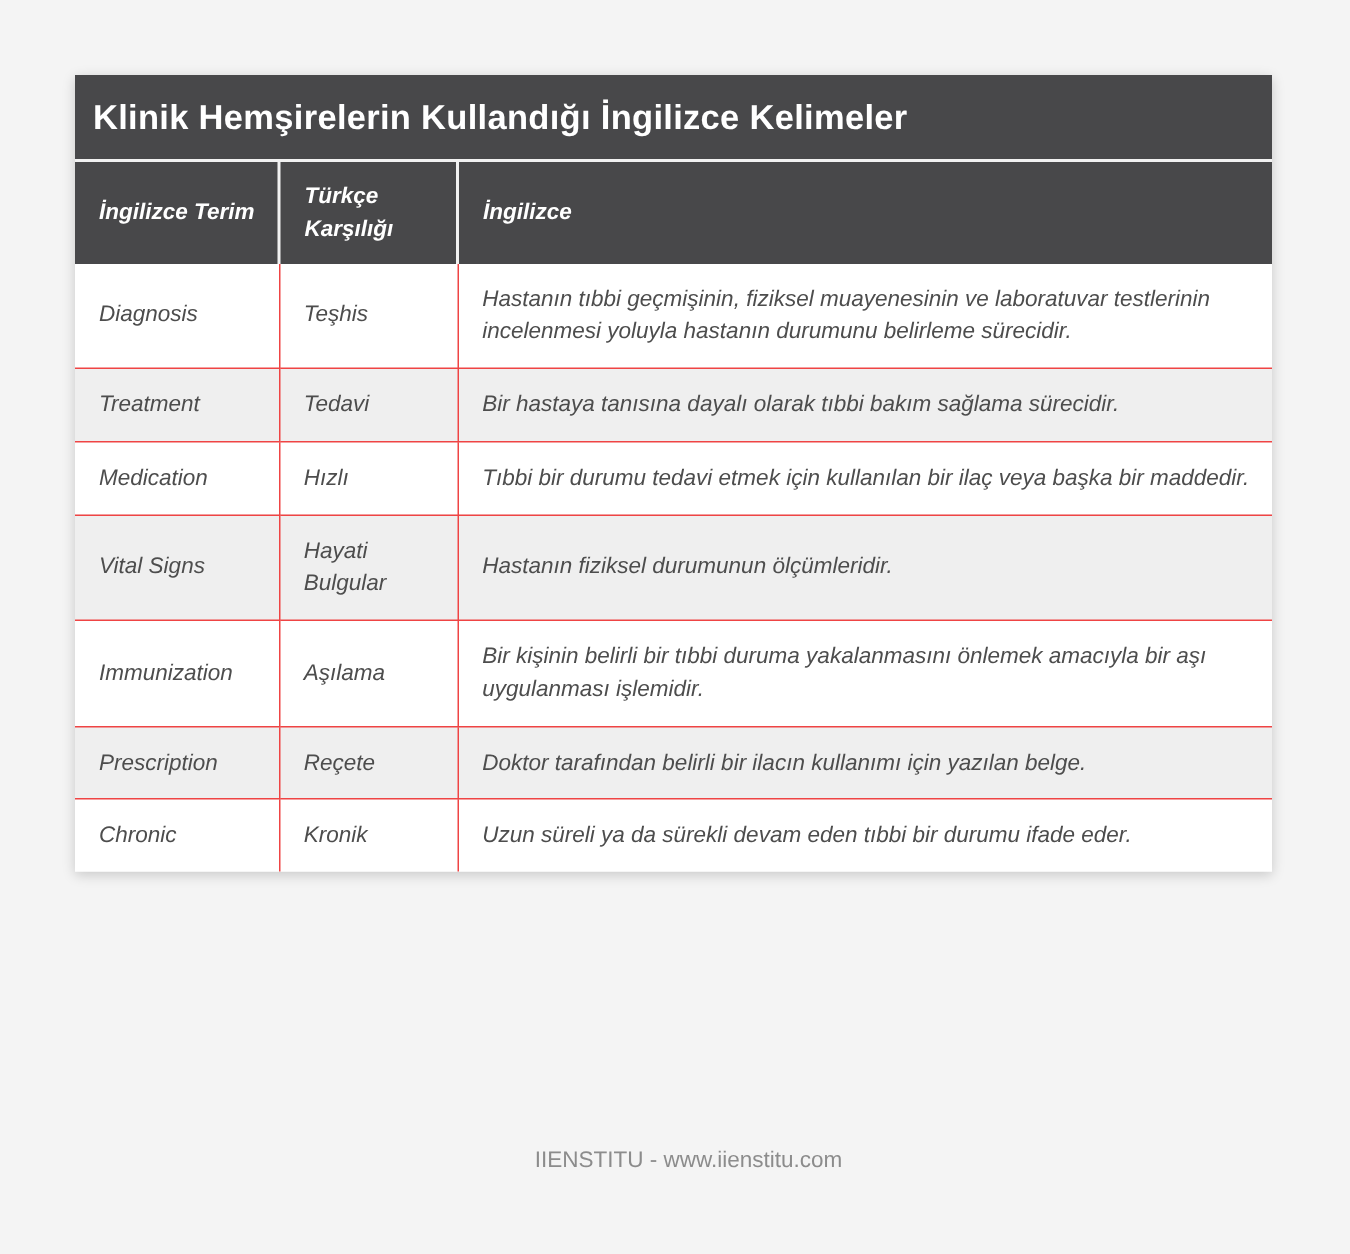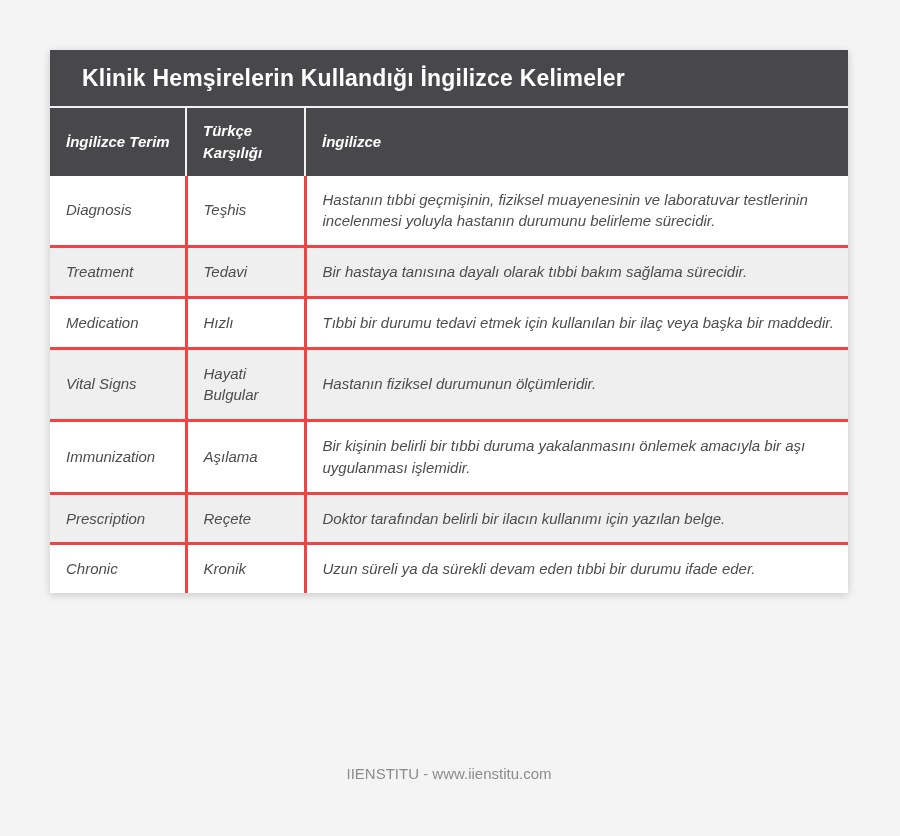--- a/index.html
+++ b/index.html
@@ -16,21 +16,21 @@
     top: 50px;
     width: 798px;
     background: #ffffff;
     box-shadow: 0 2px 8px rgba(0,0,0,0.18);
   }
   .title-bar {
     background: #48484a;
     color: #ffffff;
     font-size: 23px;
     font-weight: bold;
-    padding: 15px 16px 14px 32px;
+    padding: 15px 16px 14px 12px;
     letter-spacing: 0.2px;
     border-bottom: 2px solid #f1f1f1;
   }
   table.vocab {
     width: 100%;
     border-collapse: collapse;
     table-layout: fixed;
     font-style: italic;
   }
   col.c-term { width: 136px; }
@@ -46,33 +46,33 @@
     padding: 12px 14px 12px 16px;
     line-height: 1.45;
     border-left: 2px solid #f1f1f1;
   }
   thead th:first-child { border-left: none; }
   tbody td {
     font-size: 15px;
     line-height: 1.45;
     vertical-align: middle;
     padding: 13px 14px 13px 16px;
-    border: 3px solid #ef4444;
+    border: 1px solid #ef4444;
     color: #4d4d4d;
     word-wrap: break-word;
   }
   tbody td:first-child { border-left: none; }
   tbody td:last-child { border-right: none; }
   tbody tr:nth-child(even) td { background: #efefef; }
   tbody tr:nth-child(odd) td { background: #ffffff; }
   tbody tr:last-child td { border-bottom: none; }
   tbody tr:first-child td { border-top: none; }
   .footer-credit {
     position: absolute;
-    left: 50px;
+    left: 60px;
     width: 798px;
     top: 765px;
     text-align: center;
     color: #8c8c8c;
     font-size: 15px;
   }
 </style>
 </head>
 <body>
 

